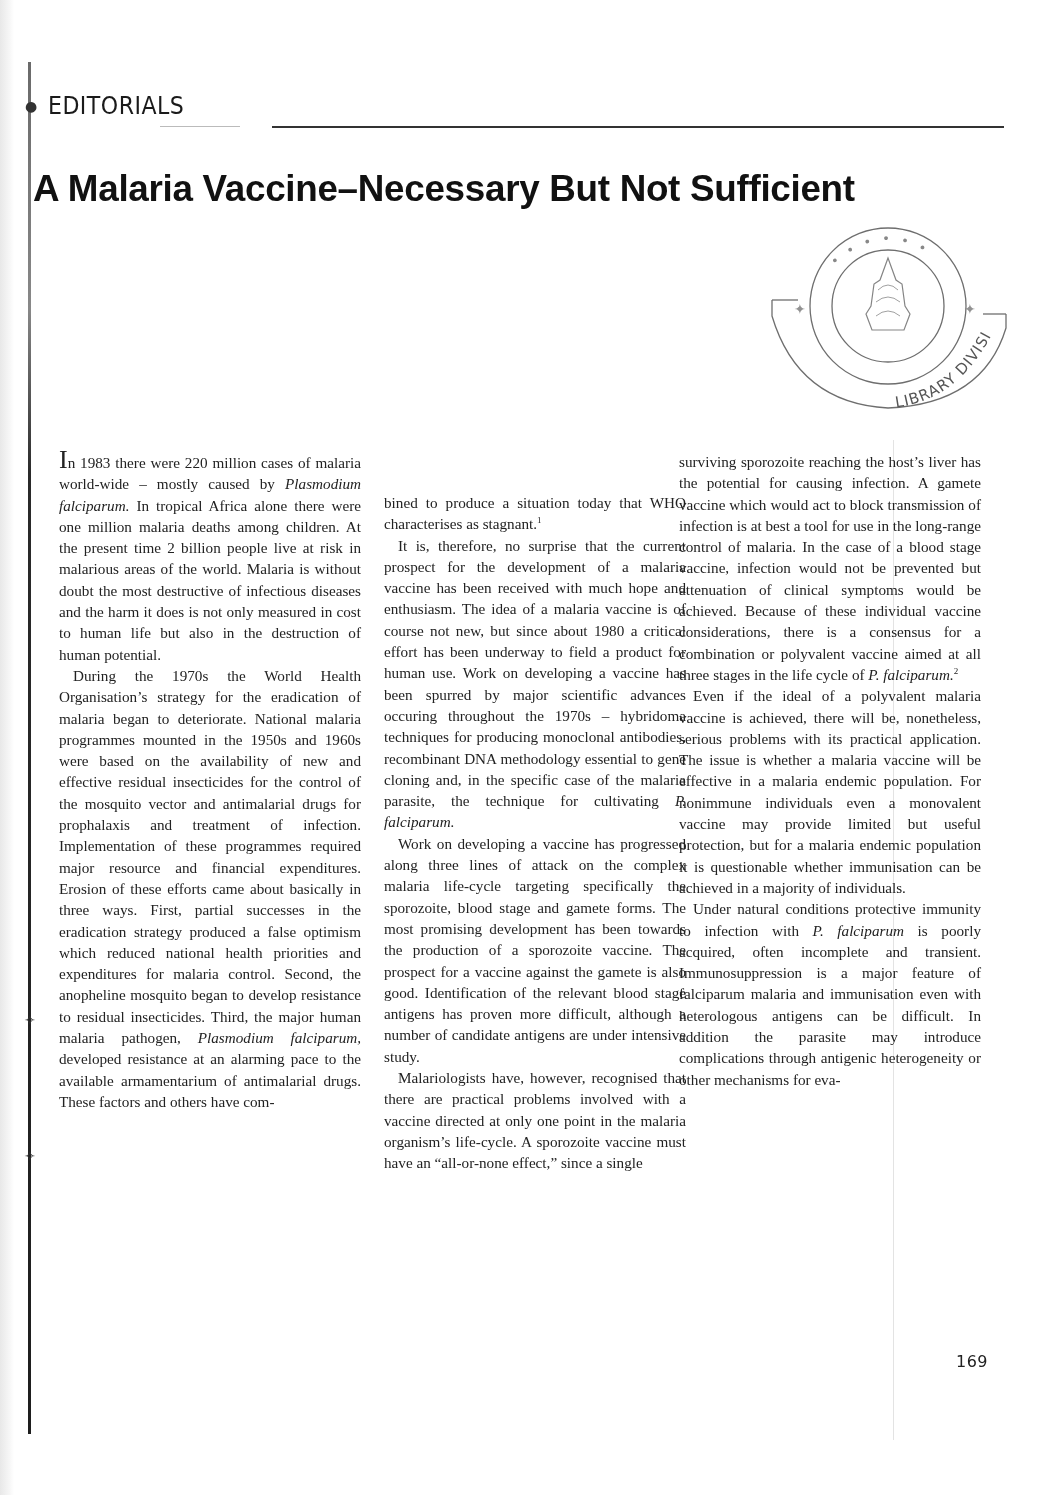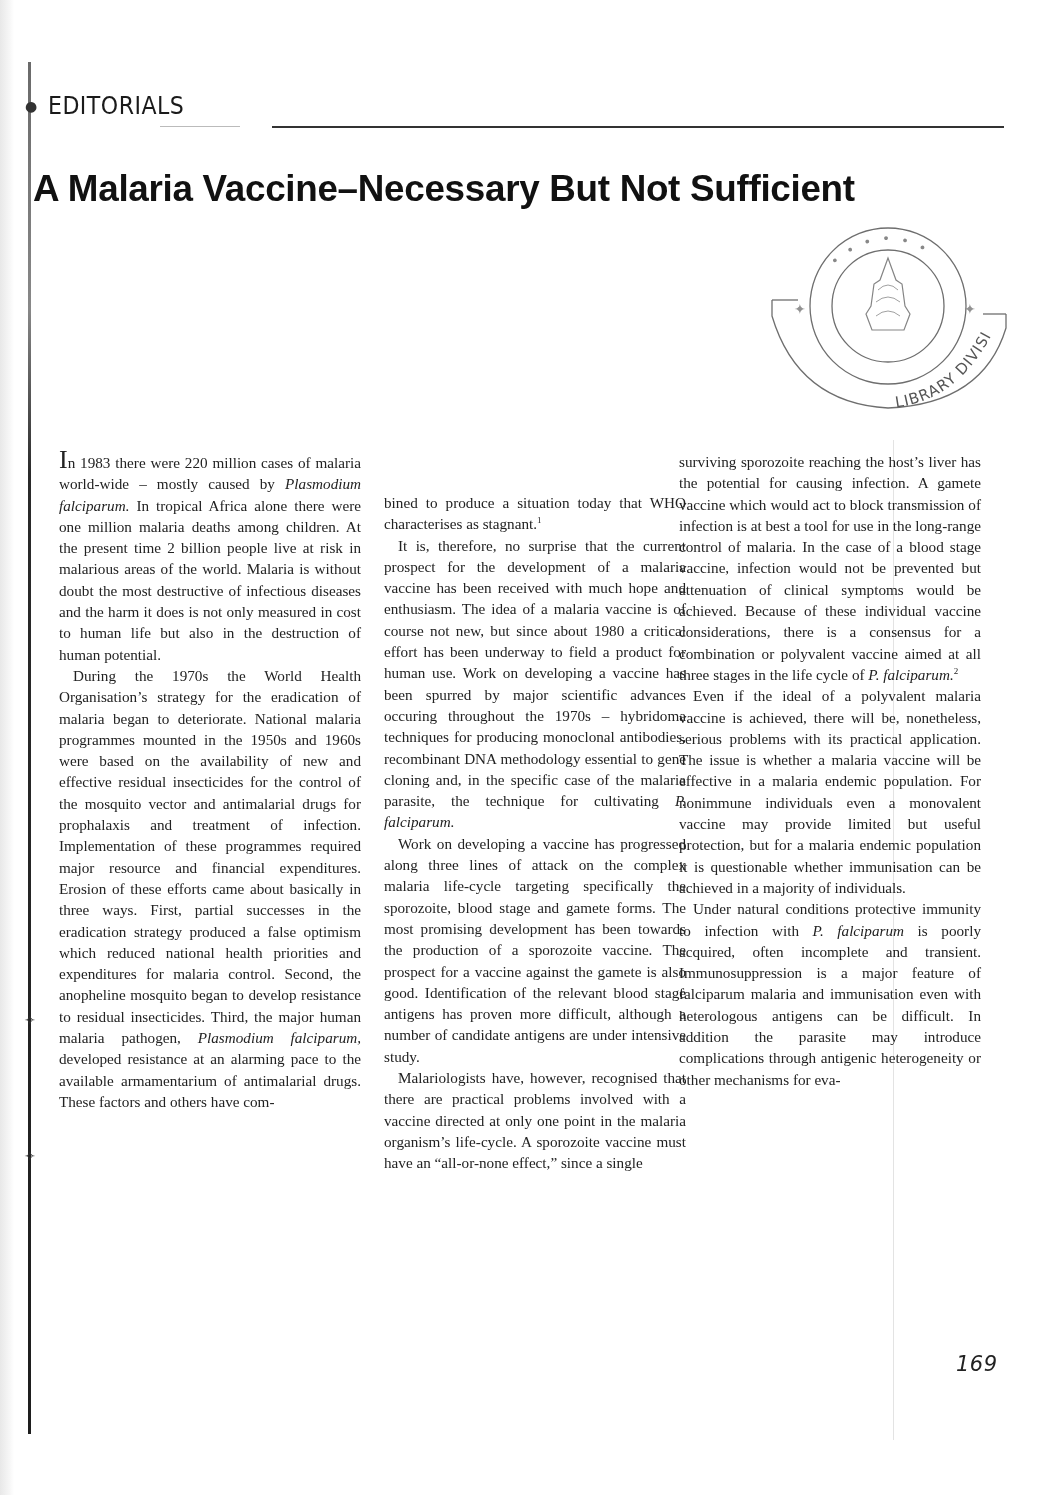--- a/index.html
+++ b/index.html
@@ -15,21 +15,21 @@
   .columns { position: absolute; top: 451px; left: 59px; width: 950px; height: 960px; font-family: Liberation Serif, serif; }
   .col { position: absolute; top: 0; width: 302px; font-size: 15.2px; line-height: 21.3px; text-align: justify; color: #222; }
   .col p { margin: 0; text-indent: 14px; }
   .col p.first { text-indent: 0; }
   .col1 { left: 0; }
   .col2 { left: 325px; margin-top: 41px; }
   .col3 { left: 620px; }
   .dropcap { font-size: 26px; line-height: 18px; }
   sup { font-size: 9px; line-height: 0; vertical-align: super; }
   .fold { position: absolute; left: 893px; top: 440px; width: 1px; height: 1000px; background: #e3e3e3; }
-  .page-number { position: absolute; left: 956px; top: 1352px; font-family: "DejaVu Sans", sans-serif; font-size: 21px; letter-spacing: 0.5px; color: #222; font-style: italic; }
+  .page-number { position: absolute; left: 956px; top: 1352px; font-family: "DejaVu Sans", sans-serif; font-size: 16px; letter-spacing: 0.5px; color: #222; }
 </style>
 </head>
 <body>
 
 <div class="scan-edge"></div>
 <div class="binding-line"></div>
 <span class="binding-mark" style="left:25px;top:98px;">●</span>
 <span class="binding-mark" style="left:24px;top:1012px;">✧</span>
 <span class="binding-mark" style="left:24px;top:1148px;">✧</span>
 

